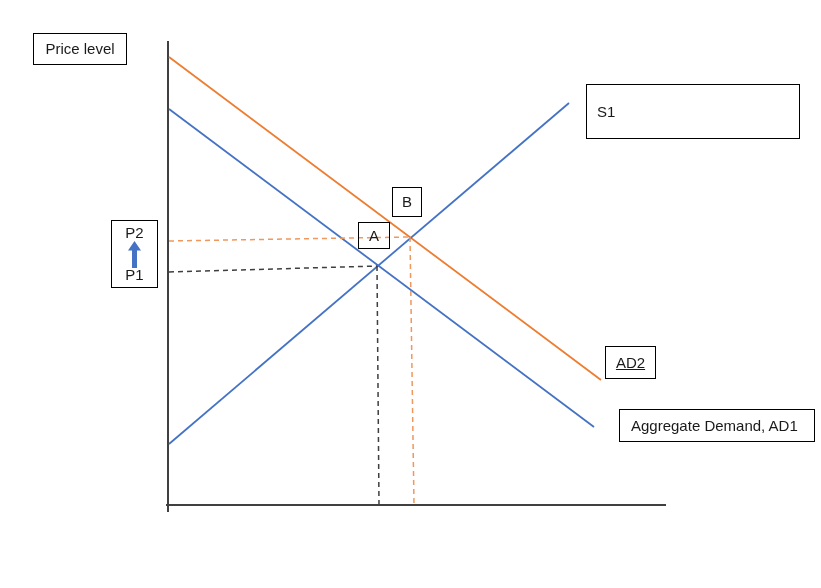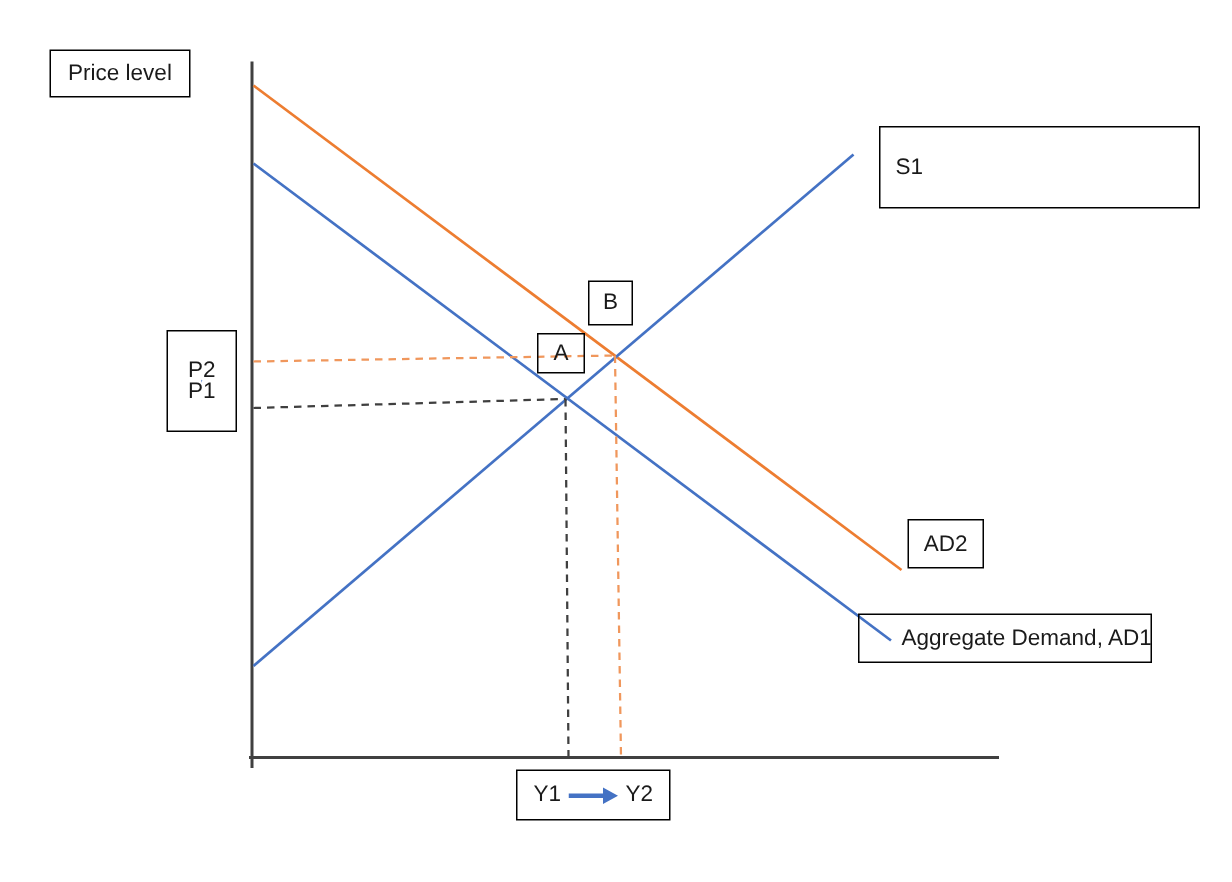--- a/index.html
+++ b/index.html
@@ -30,25 +30,25 @@
     box-sizing: border-box;
   }
   .price-box  { left: 33px;  top: 17px;  width: 94px;  height: 32px; }
   .sras-box   { left: 586px; top: 68px;  width: 214px; height: 55px;
                 flex-direction: column; align-items: flex-start;
                 justify-content: center; padding: 0 10px; line-height: 21px; }
   .b-box      { left: 392px; top: 171px; width: 30px;  height: 30px; }
   .a-box      { left: 358px; top: 206px; width: 32px;  height: 27px; }
   .p-box      { left: 111px; top: 204px; width: 47px;  height: 68px;
                 flex-direction: column; justify-content: space-between;
-                padding: 17px 0; }
+                padding: 3px 0; }
   .p-box .arrow-up { margin: -3px 0; }
-  .ad2-box    { left: 605px; top: 330px; width: 51px;  height: 33px; }
-  .ad1-box    { left: 572px; top: 393px; width: 196px; height: 33px;
-                justify-content: flex-start; padding-left: 28px; }
+  .ad2-box    { left: 605px; top: 330px; width: 51px;  height: 33px; text-decoration: underline; }
+  .ad1-box    { left: 619px; top: 393px; width: 196px; height: 33px;
+                justify-content: flex-start; padding-left: 11px; }
   .y-box      { left: 344px; top: 497px; width: 103px; height: 34px; gap: 5px; }
   .gdp-box    { left: 586px; top: 504px; width: 91px;  height: 35px; }
   .lbl { white-space: nowrap; }
 </style>
 </head>
 <body>
 
 <div class="canvas">
 
   <svg id="diagram-svg" viewBox="0 0 821 588">
@@ -90,22 +90,15 @@
   </div>
 
   <div class="box ad2-box">
     <span class="lbl">AD2</span>
   </div>
 
   <div class="box ad1-box">
     <span class="lbl">Aggregate Demand, AD1</span>
   </div>
 
-  <div class="box y-box">
-    <span class="lbl">Y1</span>
-    <svg width="33" height="13" viewBox="0 0 33 13">
-      <path d="M0 5 L23 5 L23 1 L33 6.5 L23 12 L23 8 L0 8 Z" fill="#4472C4"></path>
-    </svg>
-    <span class="lbl">Y2</span>
-  </div>
 
 
 </div>
 
 </body></html>

